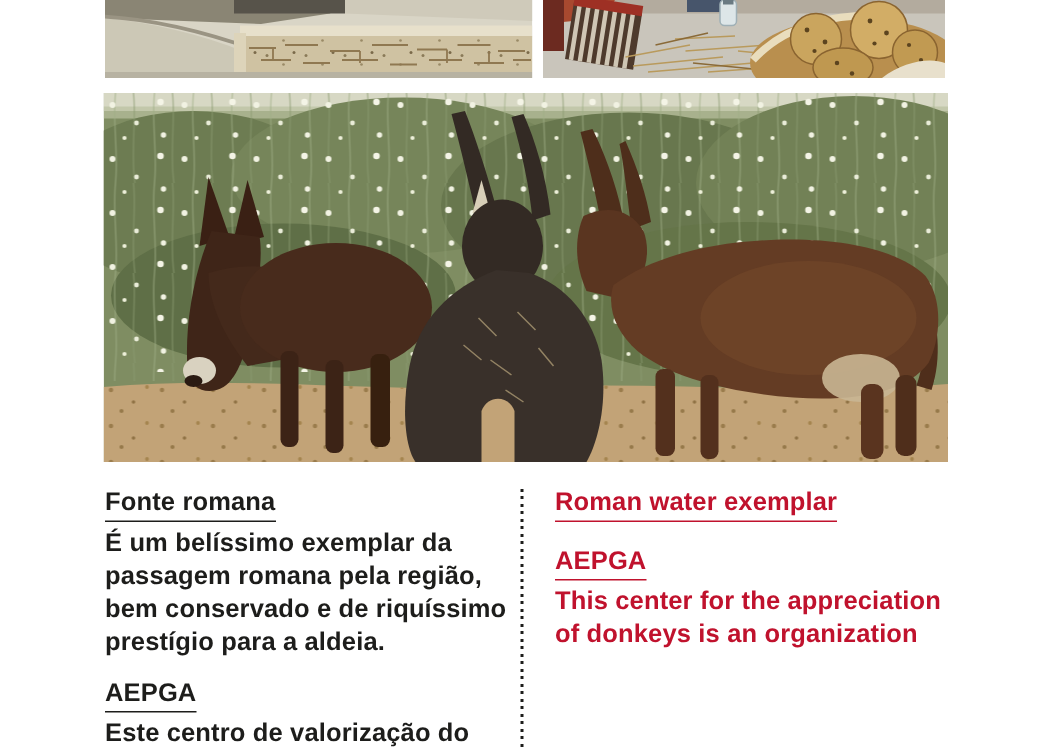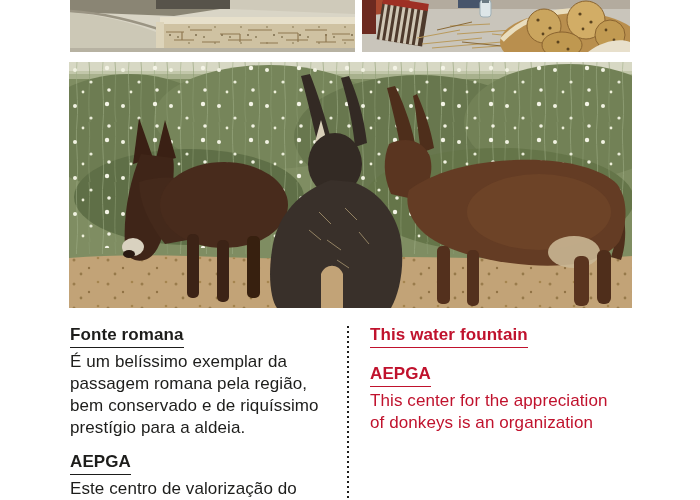--- a/index.html
+++ b/index.html
@@ -16,21 +16,21 @@
 
   .text-col { position:absolute; top:324px; font-size:17px; line-height:22px; letter-spacing:0.1px; }
   .col-pt { left:70px;  width:274px; color:#1d1d1b; }
   .col-en { left:370px; width:262px; color:#c0122d; }
   .section + .section { margin-top:12px; }
   .heading {
     display:inline-block;
     border-bottom:1.6px solid currentColor;
     padding-bottom:1px; margin-bottom:3px;font-weight:bold;
   }
-  .body-text { white-space:pre-line; }
+  .body-text { white-space:pre-line;font-weight:bold; }
 
   .divider {
     position:absolute; left:347px; top:326px; width:2px; height:174px;
     background-image:repeating-linear-gradient(to bottom,
       #1d1d1b 0px, #1d1d1b 2px, transparent 2px, transparent 5px);
   }
 </style>
 </head>
 <body>
 
@@ -196,20 +196,20 @@
   </div>
   <div class="section">
     <span class="heading">AEPGA</span>
     <div class="body-text">Este centro de valorização do
 gado asinino é uma organização</div>
   </div>
 </div>
 
 <div class="text-col col-en">
   <div class="section">
-    <span class="heading">This water fountain</span>
+    <span class="heading">Roman water exemplar</span>
   </div>
   <div class="section">
     <span class="heading">AEPGA</span>
     <div class="body-text">This center for the appreciation
 of donkeys is an organization</div>
   </div>
 </div>
 
 </body></html>

